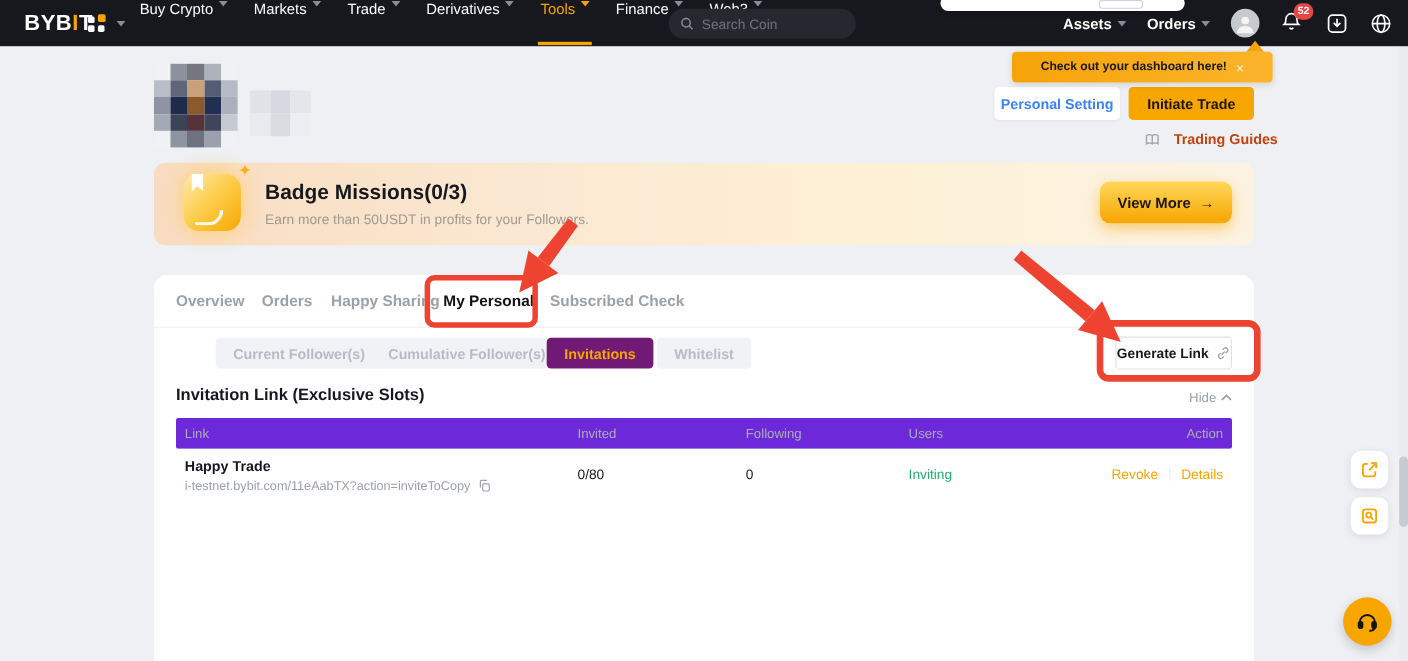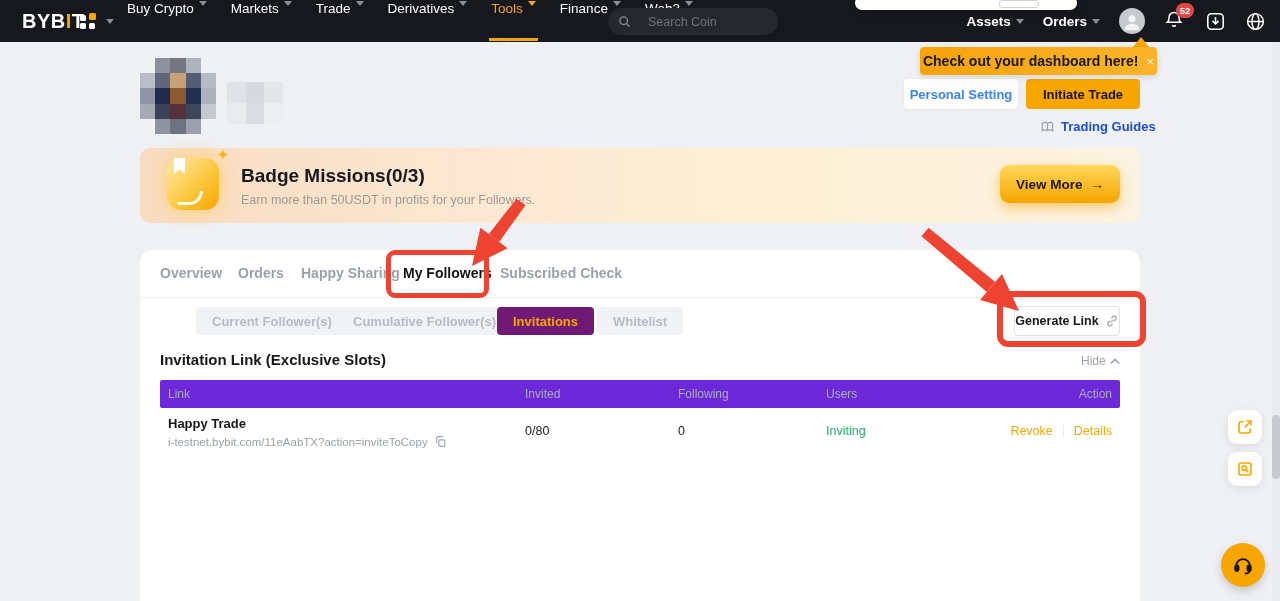--- a/index.html
+++ b/index.html
@@ -16,46 +16,46 @@
   .grid-icon .c1 { left:0; top:2px; width:6px; height:6px; }
   .grid-icon .c2 { left:9px; top:0; width:7px; height:7px; background:#f7a600; }
   .grid-icon .c3 { left:0; top:10px; width:6px; height:6px; }
   .grid-icon .c4 { left:9px; top:10px; width:6px; height:6px; }
   .caret { display:inline-block; width:0; height:0; border-left:4px solid transparent; border-right:4px solid transparent; border-top:5px solid #8a8d94; margin-left:5px; vertical-align:middle; }
   .nav-items { position:absolute; left:127px; top:0; height:42px; display:flex; align-items:center; gap:24px; }
   .nav-item { color:#fdfdfd; font-size:13.5px; font-weight:400; cursor:pointer; white-space:nowrap; height:40px; display:flex; align-items:flex-start; position:relative; }
   .nav-item.active { color:#f7a600; }
   .nav-item.active .caret { border-top-color:#f7a600; }
   .nav-item.active::after { content:""; position:absolute; left:-2px; right:-2px; bottom:0; height:3px; background:#f7a600; }
-  .search-pill { position:absolute; left:608px; top:8px; width:170px; height:27px; background:#26282f; border-radius:14px; display:flex; align-items:center; padding:0 10px; gap:7px;justify-content:space-between; }
+  .search-pill { position:absolute; left:608px; top:8px; width:170px; height:27px; background:#26282f; border-radius:14px; display:flex; align-items:center; padding:0 10px; gap:7px; }
   .search-pill input { background:transparent; border:none; outline:none; color:#b9bdc4; font-size:12.5px; width:120px; font-family:"Liberation Sans",sans-serif; }
   .search-pill input::placeholder { color:#6e727a; }
   .nav-right { position:absolute; right:14px; top:0; height:42px; display:flex; align-items:center; gap:19px; }
   .nav-link { color:#fdfdfd; font-size:13.5px; font-weight:600; cursor:pointer; white-space:nowrap; }
   .nav-avatar { width:26px; height:26px; border-radius:50%; background:#c7cacd; position:relative; overflow:hidden; cursor:pointer; }
   .nav-avatar svg { position:absolute; left:3px; top:4px; }
   .bell-wrap { position:relative; cursor:pointer; width:22px; height:24px; }
   .badge { position:absolute; right:-8px; top:-6px; min-width:18px; height:15px; background:#e64545; border-radius:8px; color:#fff; font-size:9.5px; font-weight:700; display:flex; align-items:center; justify-content:center; padding:0 3px; }
 
   
   .top-popup { position:absolute; left:855px; top:-4px; width:222px; height:14px; background:#fff; border-radius:8px; box-shadow:0 2px 6px rgba(0,0,0,.2); z-index:30; }
   .top-popup .mini { position:absolute; right:38px; top:4px; width:40px; height:8px; border:1px solid #cfd2d6; border-radius:3px; background:#fff; }
 
   
   .tip-caret { position:absolute; left:1133px; top:37px; width:0; height:0; border-left:8px solid transparent; border-right:8px solid transparent; border-bottom:10px solid #f7a600; z-index:31; }
   .dash-tooltip { position:absolute; left:920px; top:47px; width:237px; height:28px; background:linear-gradient(90deg,#f6a309,#fbb42a); border-radius:4px; display:flex; align-items:center; justify-content:center; gap:8px; z-index:31; box-shadow:0 2px 6px rgba(0,0,0,.12); }
-  .dash-tooltip .txt { font-size:14px; font-weight:700; color:#18181b; }
+  .dash-tooltip .txt { font-size:11px; font-weight:700; color:#18181b; }
   .dash-tooltip .close { font-size:13px; color:rgba(255,255,255,.85); cursor:pointer; font-weight:400; }
 
   
   .mosaic { position:absolute; left:140px; top:58px; width:76px; height:76px; display:grid; grid-template-columns:repeat(5,1fr); grid-template-rows:repeat(5,1fr); }
   .nameblur { position:absolute; left:227px; top:82px; width:56px; height:42px; display:grid; grid-template-columns:repeat(3,1fr); grid-template-rows:repeat(2,1fr); border-radius:3px; overflow:hidden; }
   .btn-personal { position:absolute; left:904px; top:79px; width:114px; height:30px; background:#fff; border-radius:4px; display:flex; align-items:center; justify-content:center; font-size:13px; font-weight:700; color:#3b82f6; cursor:pointer; box-shadow:0 1px 3px rgba(0,0,0,.05); }
   .btn-initiate { position:absolute; left:1026px; top:79px; width:114px; height:30px; background:#f7a600; border-radius:4px; display:flex; align-items:center; justify-content:center; font-size:13px; font-weight:700; color:#1d1302; cursor:pointer; }
-  .guides { position:absolute; left:1040px; top:119px; display:flex; align-items:center; gap:6px; color:#1d4ed8; font-size:13px; font-weight:600; cursor:pointer; }
+  .guides { position:absolute; left:1040px; top:119px; display:flex; align-items:center; gap:12px; color:#c2410c; font-size:13px; font-weight:600; cursor:pointer; }
 
   
   .banner { position:absolute; left:140px; top:148px; width:1000px; height:75px; border-radius:10px; background:linear-gradient(90deg,#f8dcc2 0%,#fbe8d2 35%,#fdf0d6 65%,#fcf3e2 100%); }
   .badge-ico { position:absolute; left:27px; top:10px; width:52px; height:52px; border-radius:14px; background:linear-gradient(135deg,#ffeaa6 0%,#fcc83f 55%,#f7a600 100%); box-shadow:0 0 20px rgba(255,205,100,.95); }
   .badge-ico .mark { position:absolute; left:7px; top:0; width:11px; height:16px; background:#fff; clip-path:polygon(0 0,100% 0,100% 100%,50% 70%,0 100%); }
   .badge-ico .leaf { position:absolute; left:10px; bottom:5px; width:26px; height:14px; border:3px solid #fff; border-top:none; border-left:none; border-radius:0 0 18px 4px; opacity:.9; }
   .badge-ico .spark { position:absolute; right:-10px; top:-12px; color:#f9b115; font-size:15px; }
   .banner-title { position:absolute; left:101px; top:17px; font-size:19px; font-weight:700; color:#17181e; }
   .banner-sub { position:absolute; left:101px; top:45px; font-size:12.5px; color:#a09a90; }
   .view-more { position:absolute; left:860px; top:17px; width:120px; height:38px; border-radius:9px; background:linear-gradient(180deg,#ffd75a,#f6a500); box-shadow:0 5px 12px rgba(247,166,0,.5); display:flex; align-items:center; justify-content:center; gap:8px; font-size:13.5px; font-weight:700; color:#1e1708; cursor:pointer; }
@@ -245,21 +245,21 @@
       <span>View More</span>
       <span>→</span>
     </div>
   </div>
 
   <div class="card">
     <div class="tabs-row">
       <span class="tab" style="left:20px">Overview</span>
       <span class="tab" style="left:98px">Orders</span>
       <span class="tab" style="left:161px">Happy Sharing</span>
-      <span class="tab active" style="left:263px">My Followers</span>
+      <span class="tab active" style="left:263px">My Personal</span>
       <span class="tab" style="left:360px">Subscribed Check</span>
       <div class="tab-underline"></div>
     </div>
 
     <div class="chip" style="left:20px">Current Follower(s)</div>
     <div class="chip" style="left:161px">Cumulative Follower(s)</div>
     <div class="chip active" style="left:321px">Invitations</div>
     <div class="chip" style="left:421px">Whitelist</div>
 
     <div class="gen-btn">

